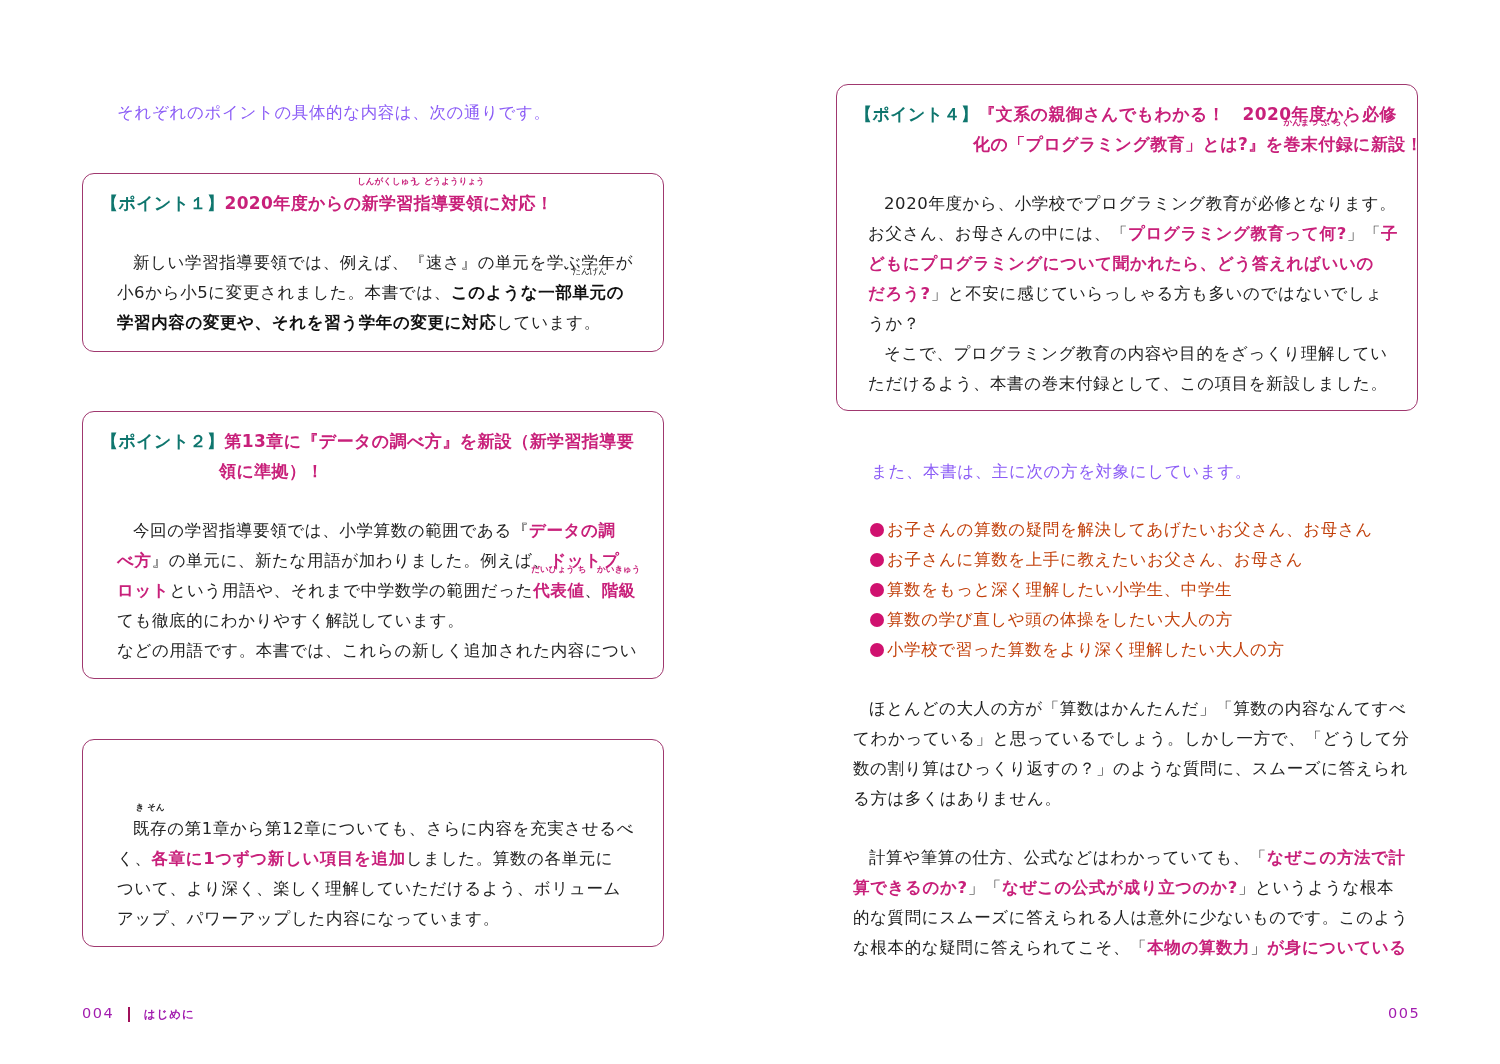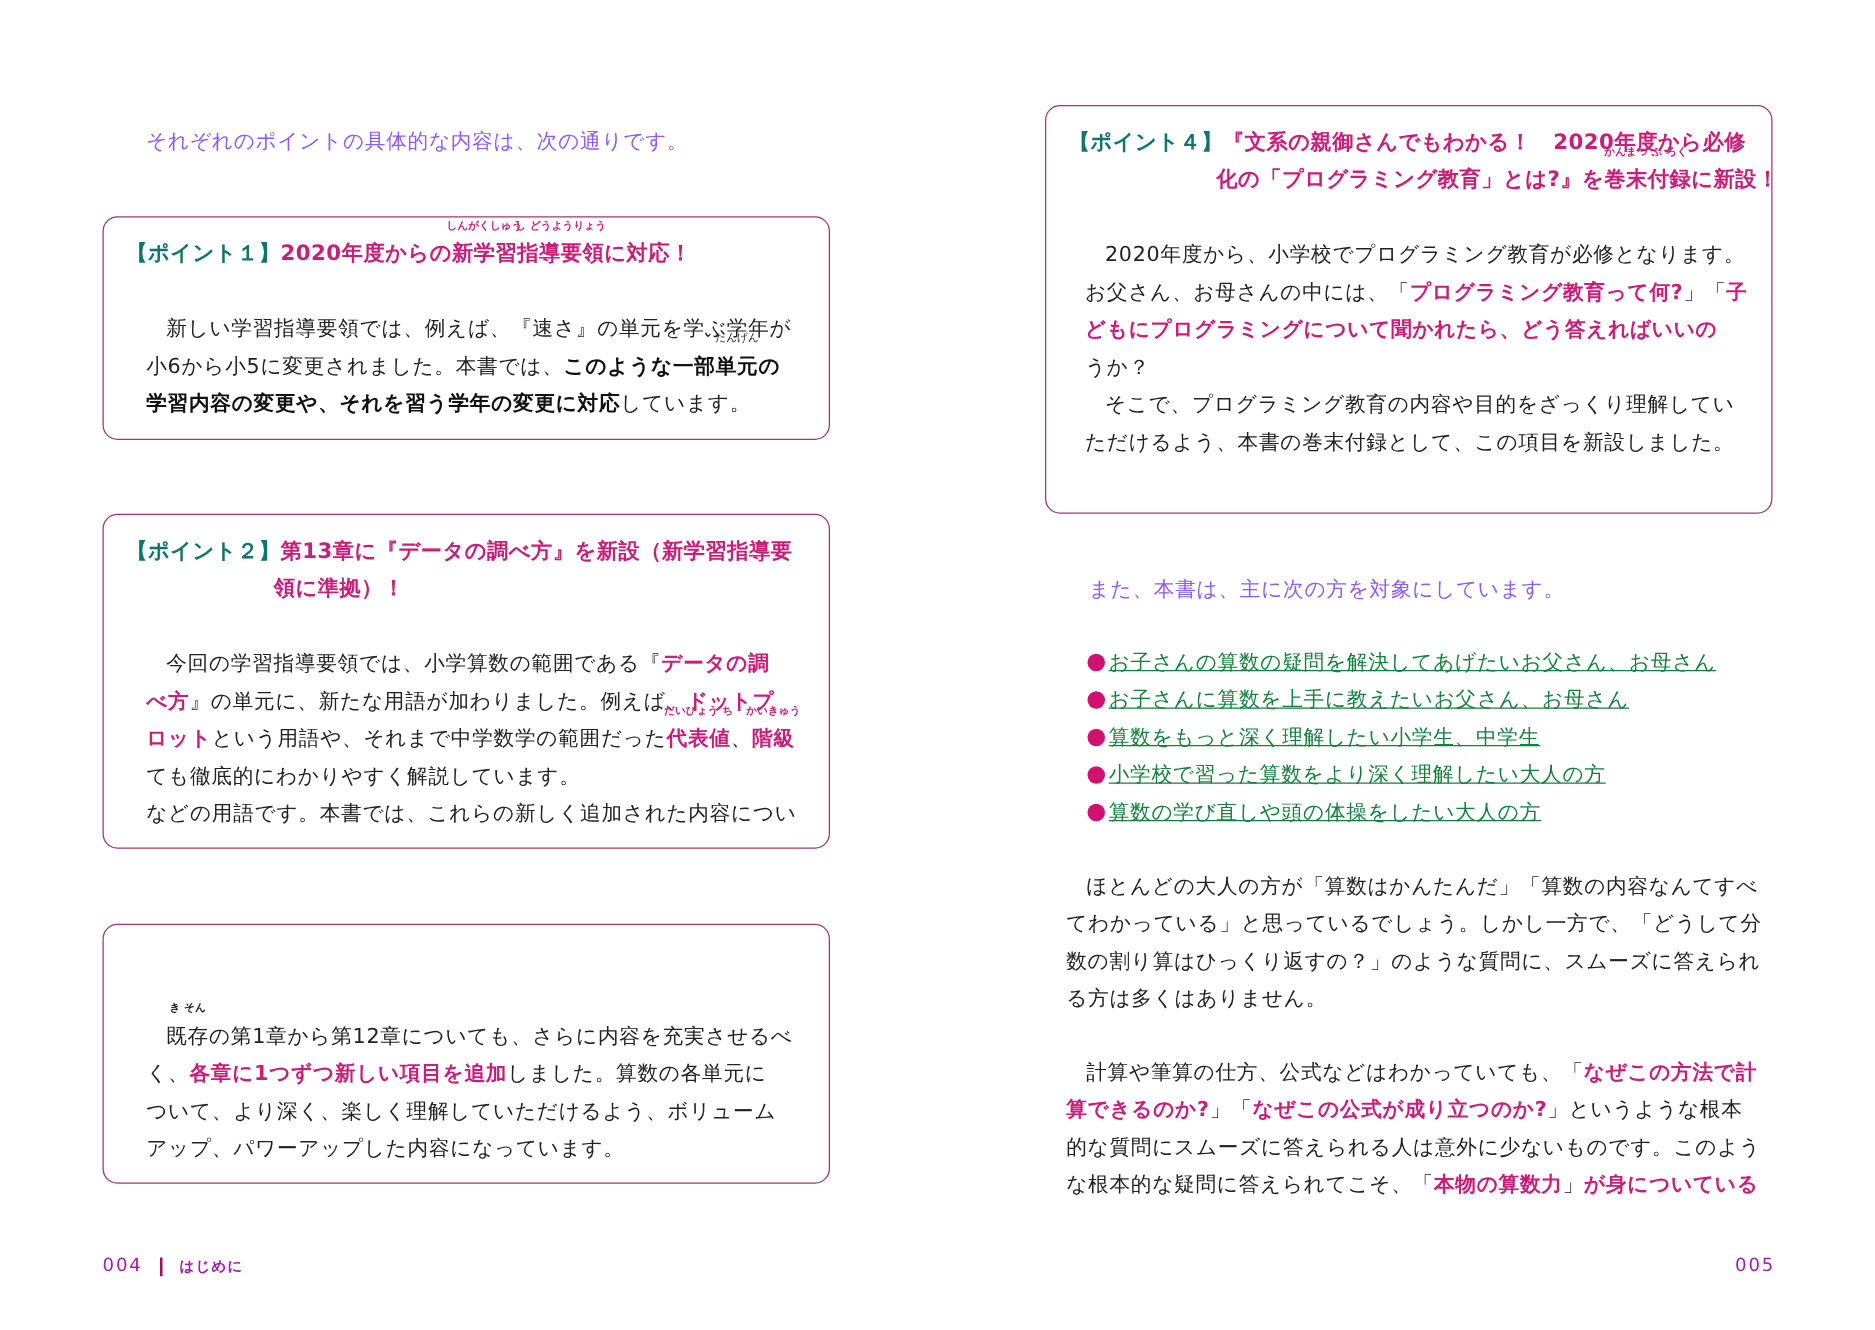--- a/index.html
+++ b/index.html
@@ -34,21 +34,21 @@
   .indent { padding-left:16px; }
 
   .ruby {
     position:relative; display:inline-block;
   }
   .ruby .rt {
     position:absolute; top:-12px; left:50%; transform:translateX(-50%);
     font-size:8.5px; line-height:10px; white-space:nowrap; letter-spacing:0; font-weight:bold;
   }
 
-  .bullet-list { position:absolute; list-style:none; margin:0; padding:0; font-size:16.5px; line-height:30px; letter-spacing:0.6px; color:#15803d;text-decoration:underline; }
+  .bullet-list { position:absolute; list-style:none; margin:0; padding:0; font-size:16.5px; line-height:30px; letter-spacing:0.6px; color:#c2410c; }
   .bullet-list li { display:flex; align-items:center; white-space:nowrap; }
   .bullet-dot { display:inline-block; width:14px; height:14px; border-radius:50%; background:#d0116f; margin-right:3px; }
 
   .folio {
     position:absolute; top:1003px; font-size:14.5px; line-height:20px; color:#a21caf; letter-spacing:1.5px;
     font-family:"DejaVu Sans", sans-serif;
   }
   .folio-sep { display:inline-block; width:1.5px; height:15px; background:#a0105a; vertical-align:middle; margin:0 14px; }
   .folio-section { font-size:11.5px; letter-spacing:1px; font-weight:bold; }
 </style>
@@ -102,20 +102,21 @@
 
   <div class="box" style="left:86px; top:84px; width:582px; height:327px;">
     <div class="box-head" style="left:18px; top:14px;">
       <span class="line"><span class="label">【ポイント４】</span><span class="title">『文系の親御さんでもわかる！　2020年度から必修</span></span>
       <span class="line" style="padding-left:118px;"><span class="title"><span>化の「プログラミング教育」とは?』を</span><span class="ruby"><span class="rt">かんまつ</span><span>巻末</span></span><span class="ruby"><span class="rt">ふ ろく</span><span>付録</span></span><span>に新設！</span></span></span>
     </div>
     <div class="box-body" style="left:31px; top:104px;">
       <span class="line indent">2020年度から、小学校でプログラミング教育が必修となります。</span>
       <span class="line"><span>お父さん、お母さんの中には、「</span><span class="hl">プログラミング教育って何?</span><span>」「</span><span class="hl">子</span></span>
       <span class="line hl">どもにプログラミングについて聞かれたら、どう答えればいいの</span>
+      <span class="line"><span class="hl">だろう?</span><span>」と不安に感じていらっしゃる方も多いのではないでしょ</span></span>
       <span class="line">うか？</span>
       <span class="line indent">そこで、プログラミング教育の内容や目的をざっくり理解してい</span>
       <span class="line">ただけるよう、本書の巻末付録として、この項目を新設しました。</span>
     </div>
   </div>
 
   <p class="plain" style="left:121px; top:457px;">また、本書は、主に次の方を対象にしています。</p>
 
   <ul class="bullet-list" style="left:120px; top:515px;">
     <li>
@@ -125,25 +126,25 @@
     <li>
         <span class="bullet-dot"></span>
         <span>お子さんに算数を上手に教えたいお父さん、お母さん</span>
       </li>
     <li>
         <span class="bullet-dot"></span>
         <span>算数をもっと深く理解したい小学生、中学生</span>
       </li>
     <li>
         <span class="bullet-dot"></span>
-        <span>小学校で習った算数をより深く理解したい大人の方</span>
+        <span>算数の学び直しや頭の体操をしたい大人の方</span>
       </li>
     <li>
         <span class="bullet-dot"></span>
-        <span>算数の学び直しや頭の体操をしたい大人の方</span>
+        <span>小学校で習った算数をより深く理解したい大人の方</span>
       </li>
   </ul>
 
   <div class="box-body" style="left:103px; top:694px;">
     <span class="line indent">ほとんどの大人の方が「算数はかんたんだ」「算数の内容なんてすべ</span>
     <span class="line">てわかっている」と思っているでしょう。しかし一方で、「どうして分</span>
     <span class="line">数の割り算はひっくり返すの？」のような質問に、スムーズに答えられ</span>
     <span class="line">る方は多くはありません。</span>
   </div>
 

